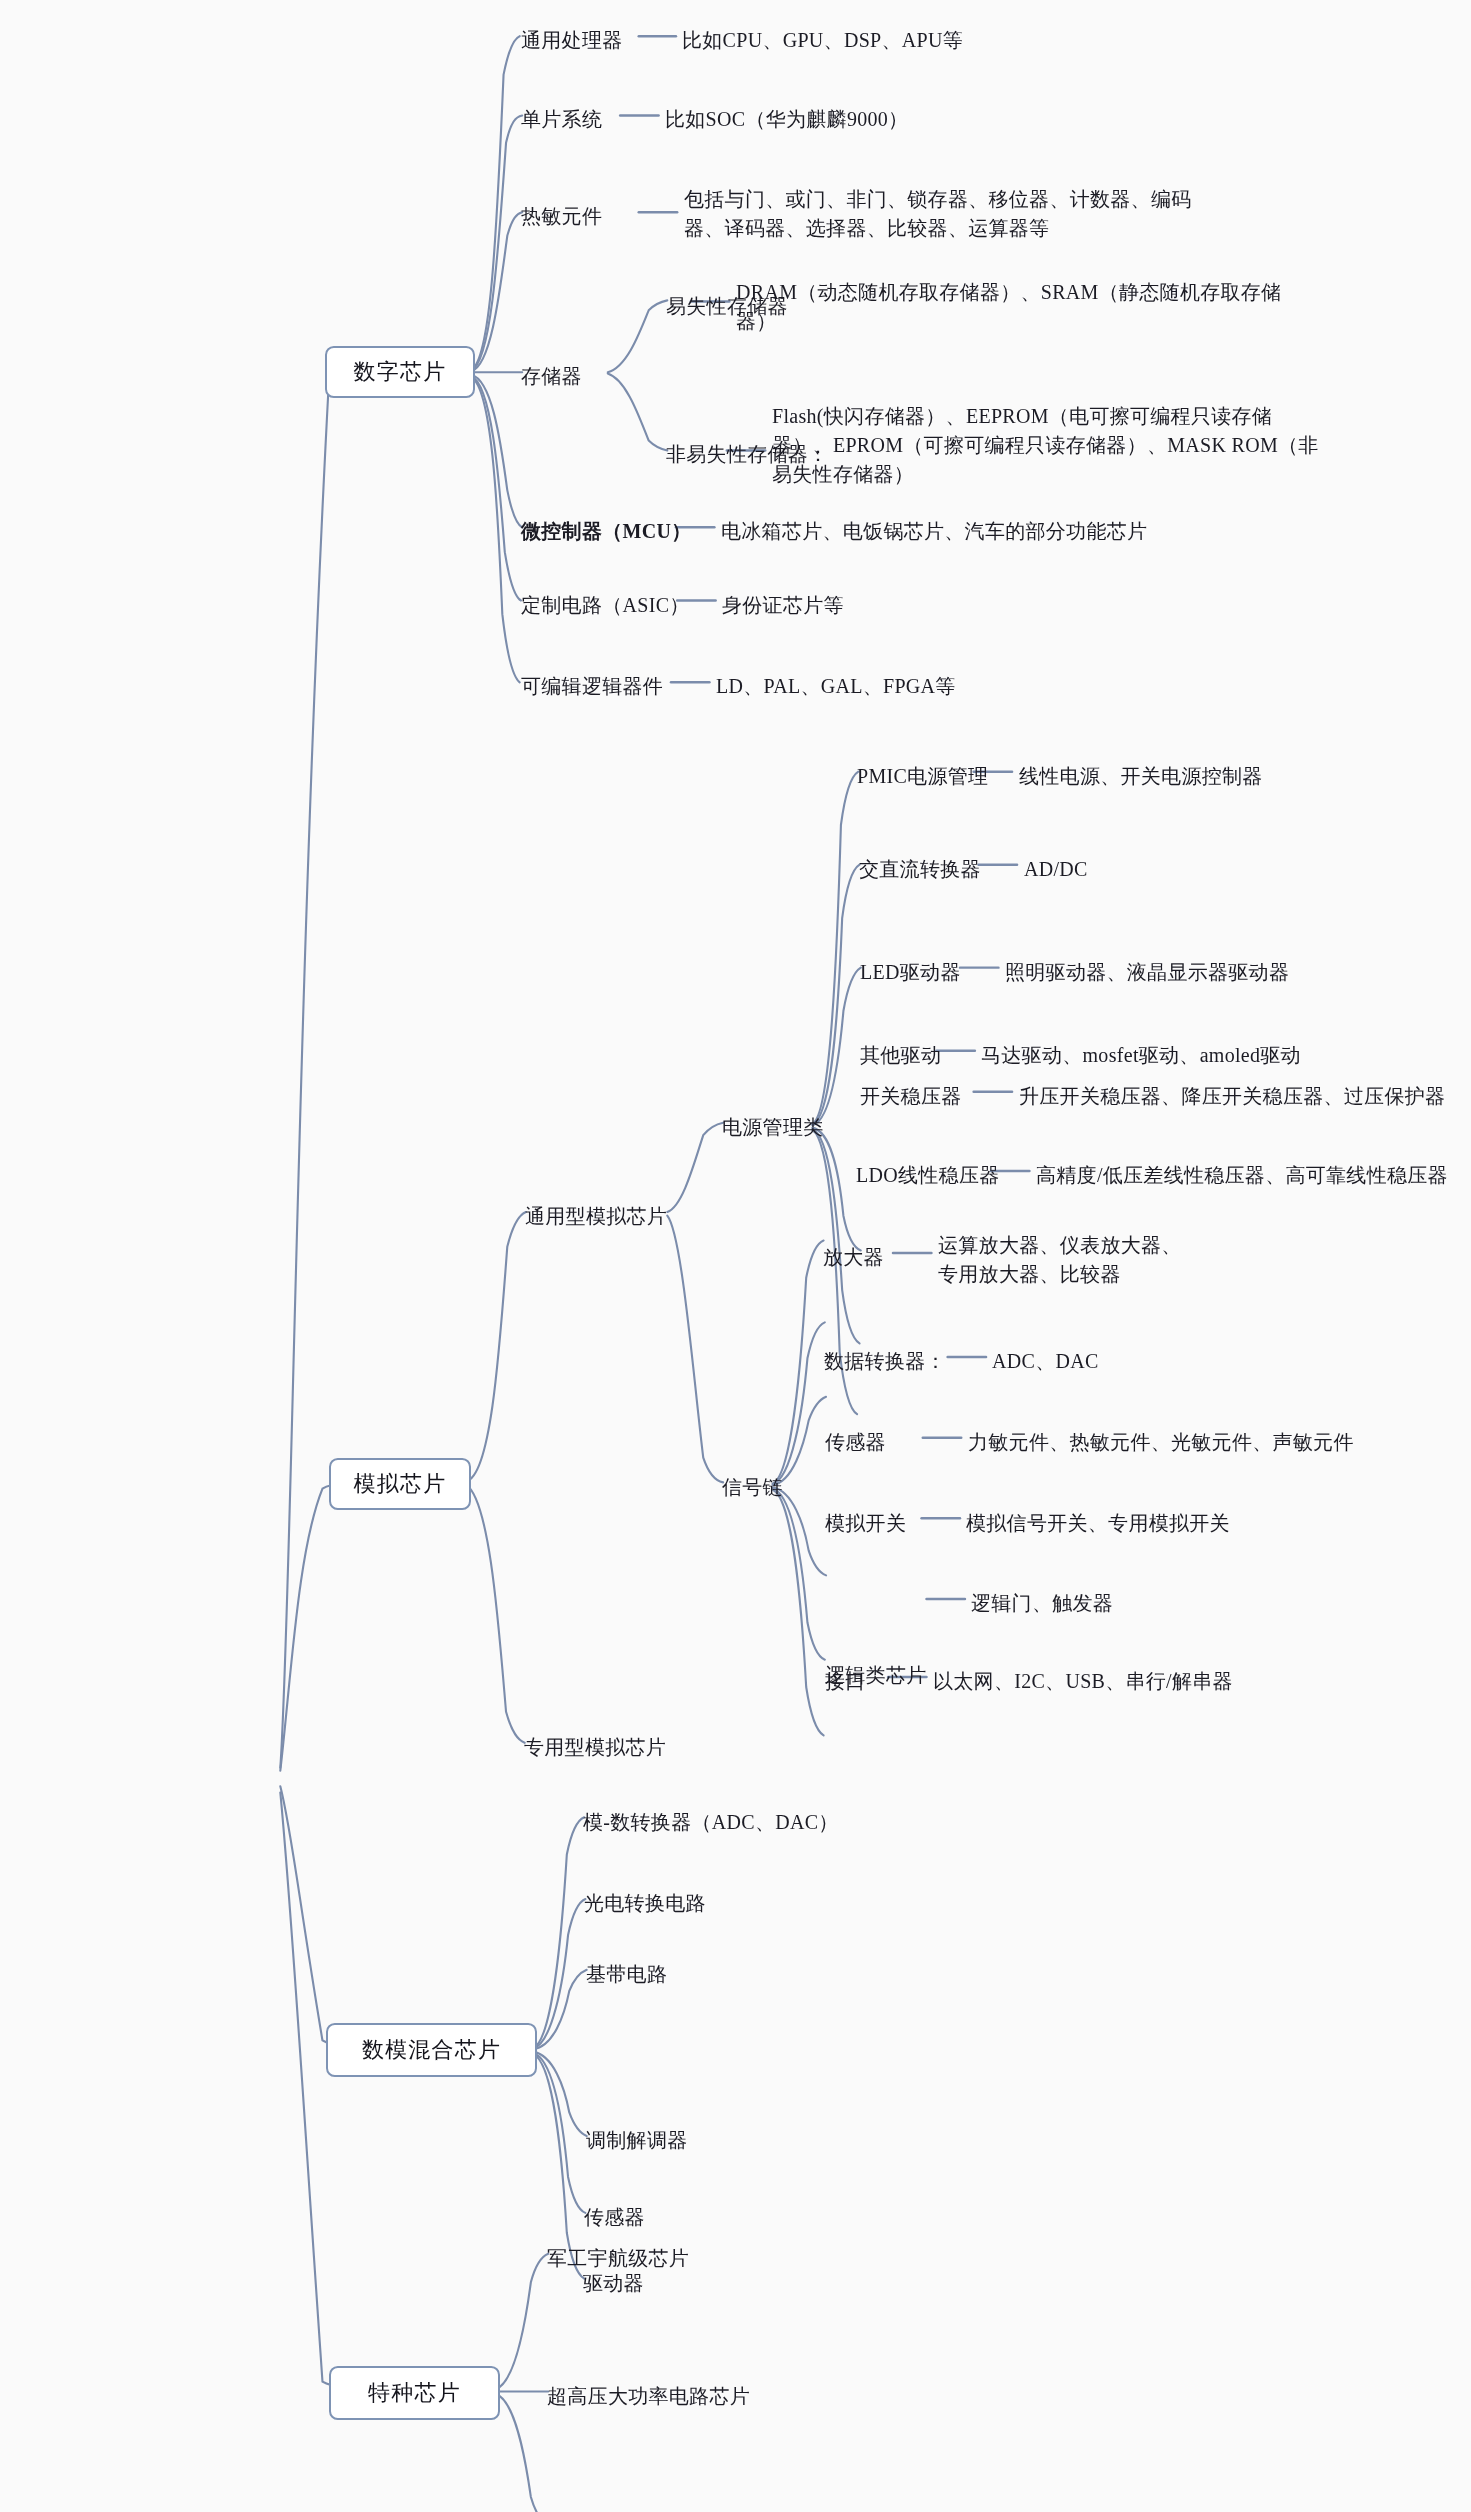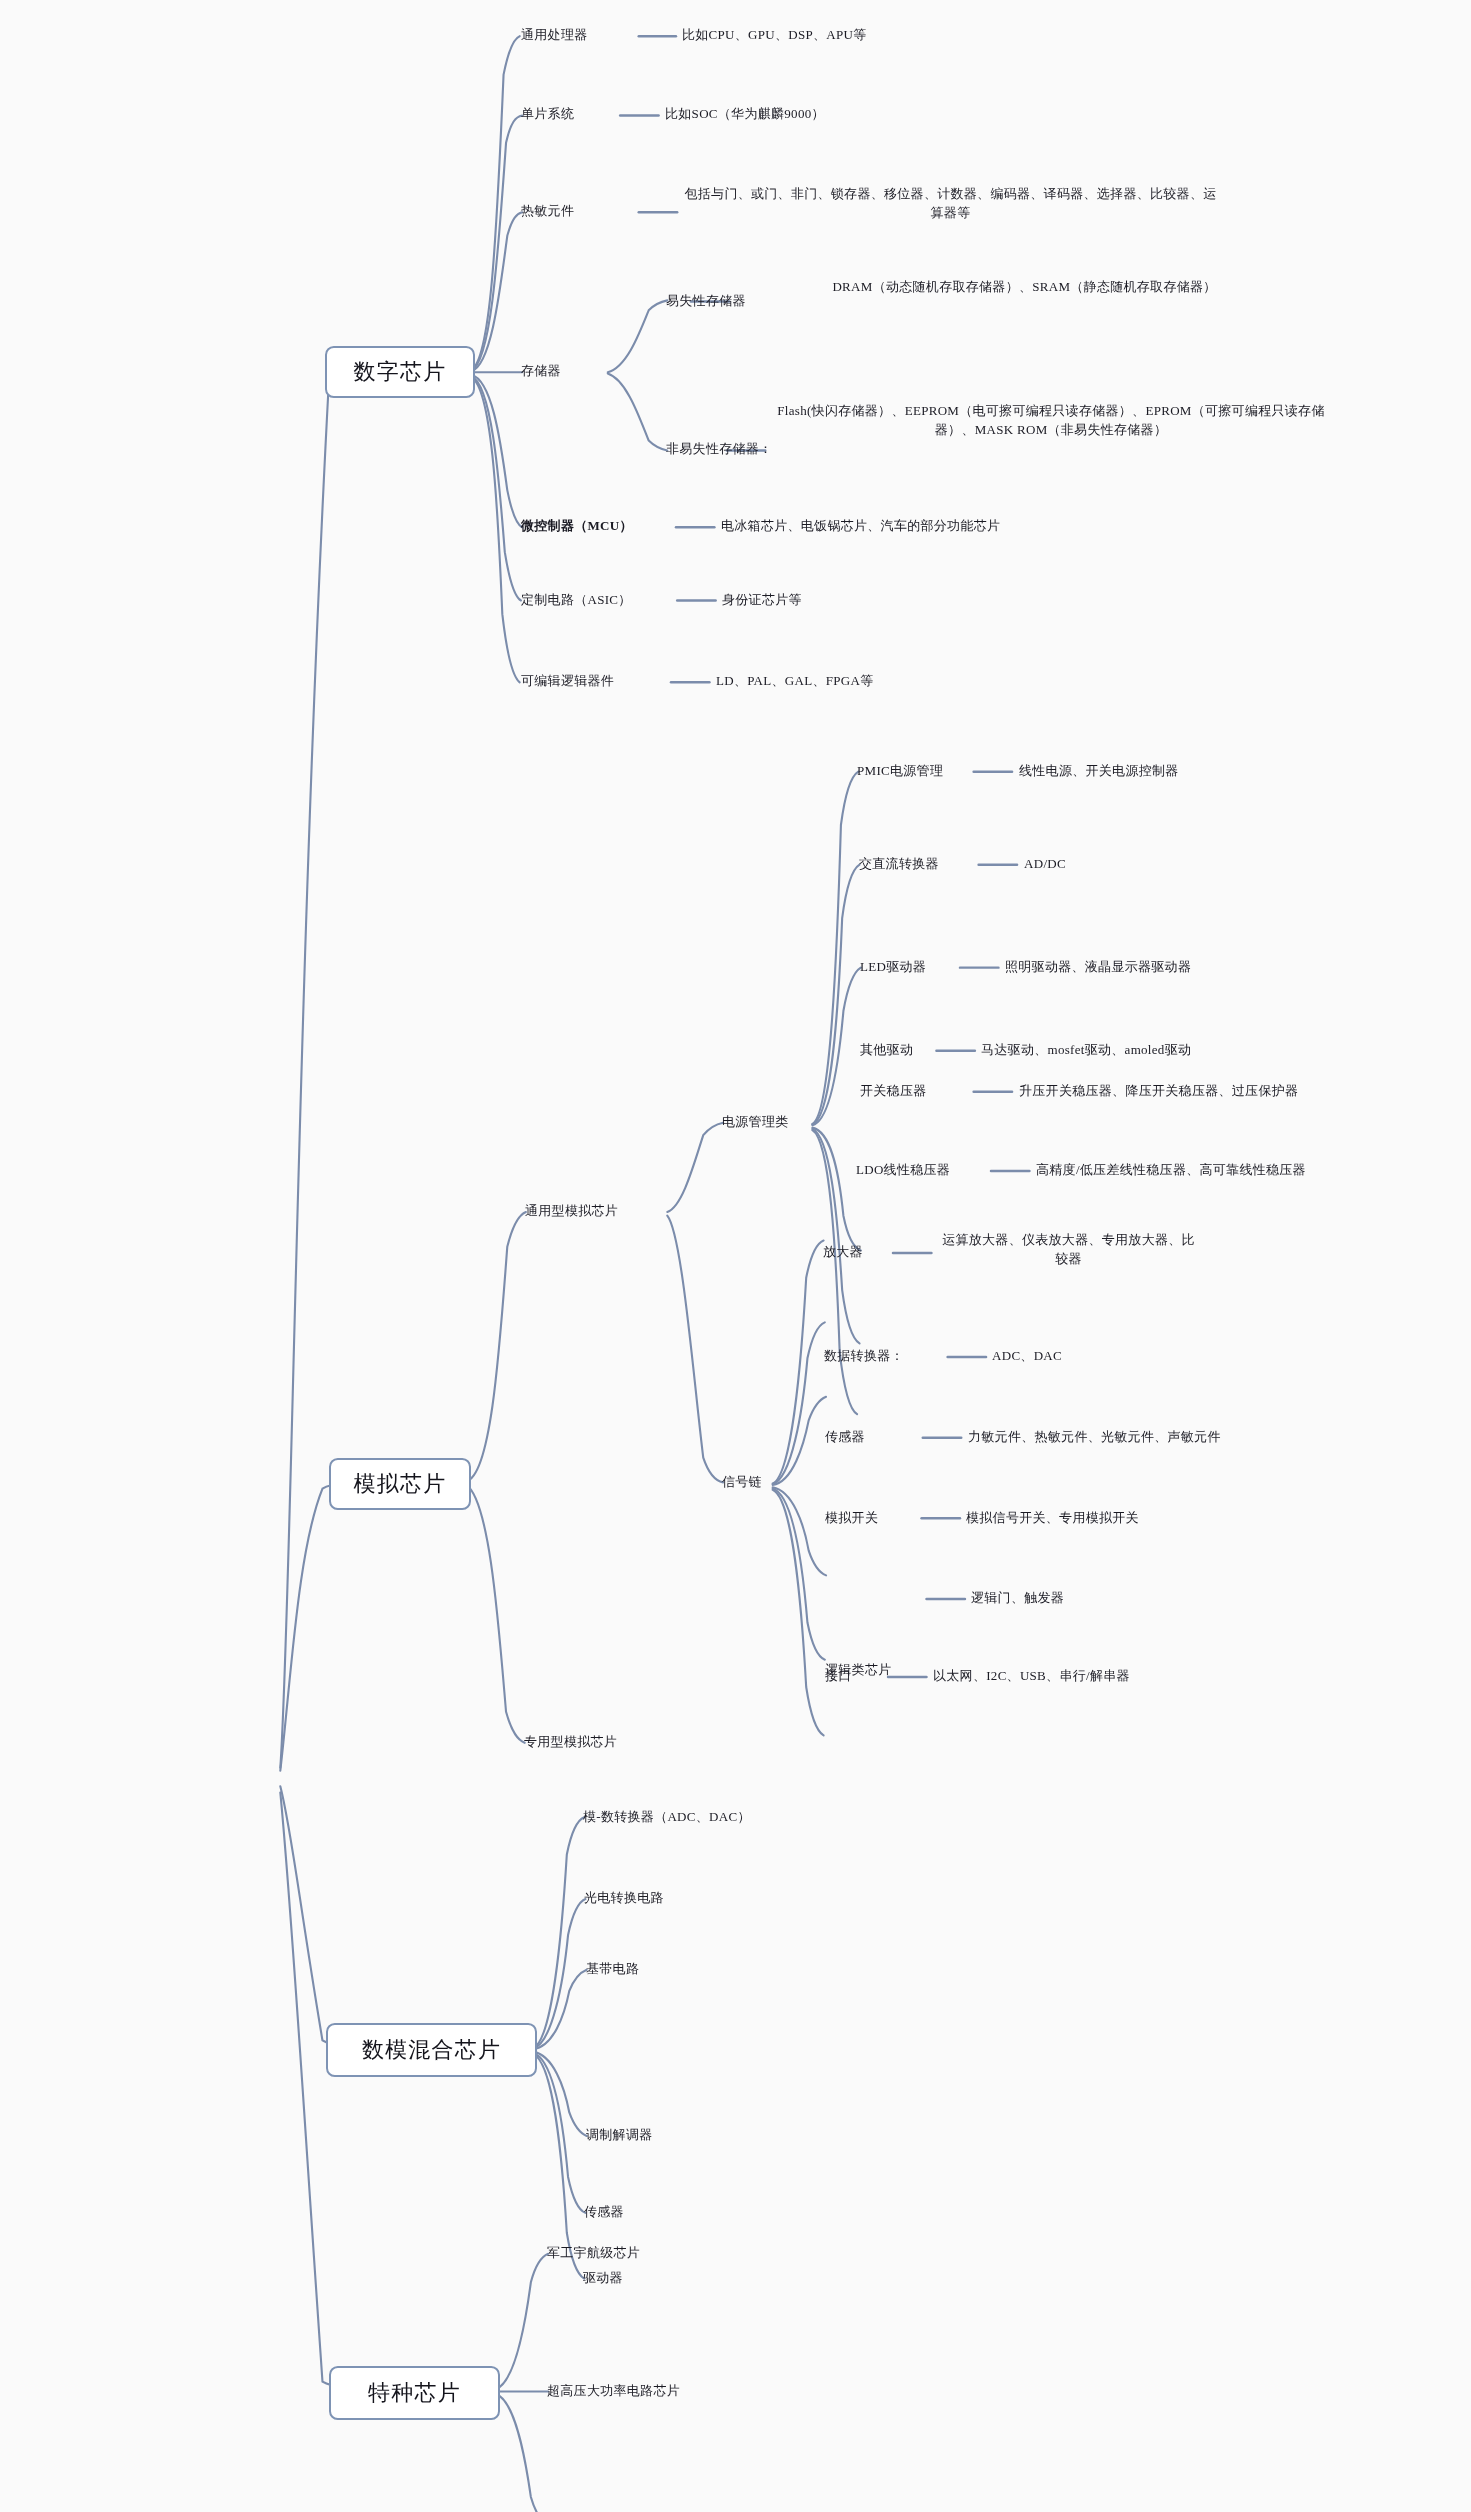--- a/index.html
+++ b/index.html
@@ -10,22 +10,22 @@
   .root{
     background:#20518F;color:#ffffff;border-radius:32px;
     display:flex;align-items:center;justify-content:center;
     font-size:28.5px;letter-spacing:1.9px;
   }
   .lvl1{
     background:#ffffff;border:2.5px solid #7E93B4;border-radius:8.7px;
     display:flex;align-items:center;justify-content:center;
     font-size:22px;letter-spacing:1.2px;color:#14141c;
   }
-  .lbl{font-size:13px;line-height:1.45;letter-spacing:0.3px;}
-  .lbl.c{text-align:center;}
+  .lbl{font-size:20px;line-height:1.45;letter-spacing:0.3px;}
+  .lbl.c{}
   .lbl.l{text-align:left;}
   .wrap{white-space:normal;}
 </style>
 </head>
 <body>
 
 <div id="stage">
 
   <svg id="wires" viewBox="0 0 2372 4050" xmlns="http://www.w3.org/2000/svg">
     <g fill="none" stroke="#7B8CAB" stroke-width="3.4" stroke-linecap="round">

